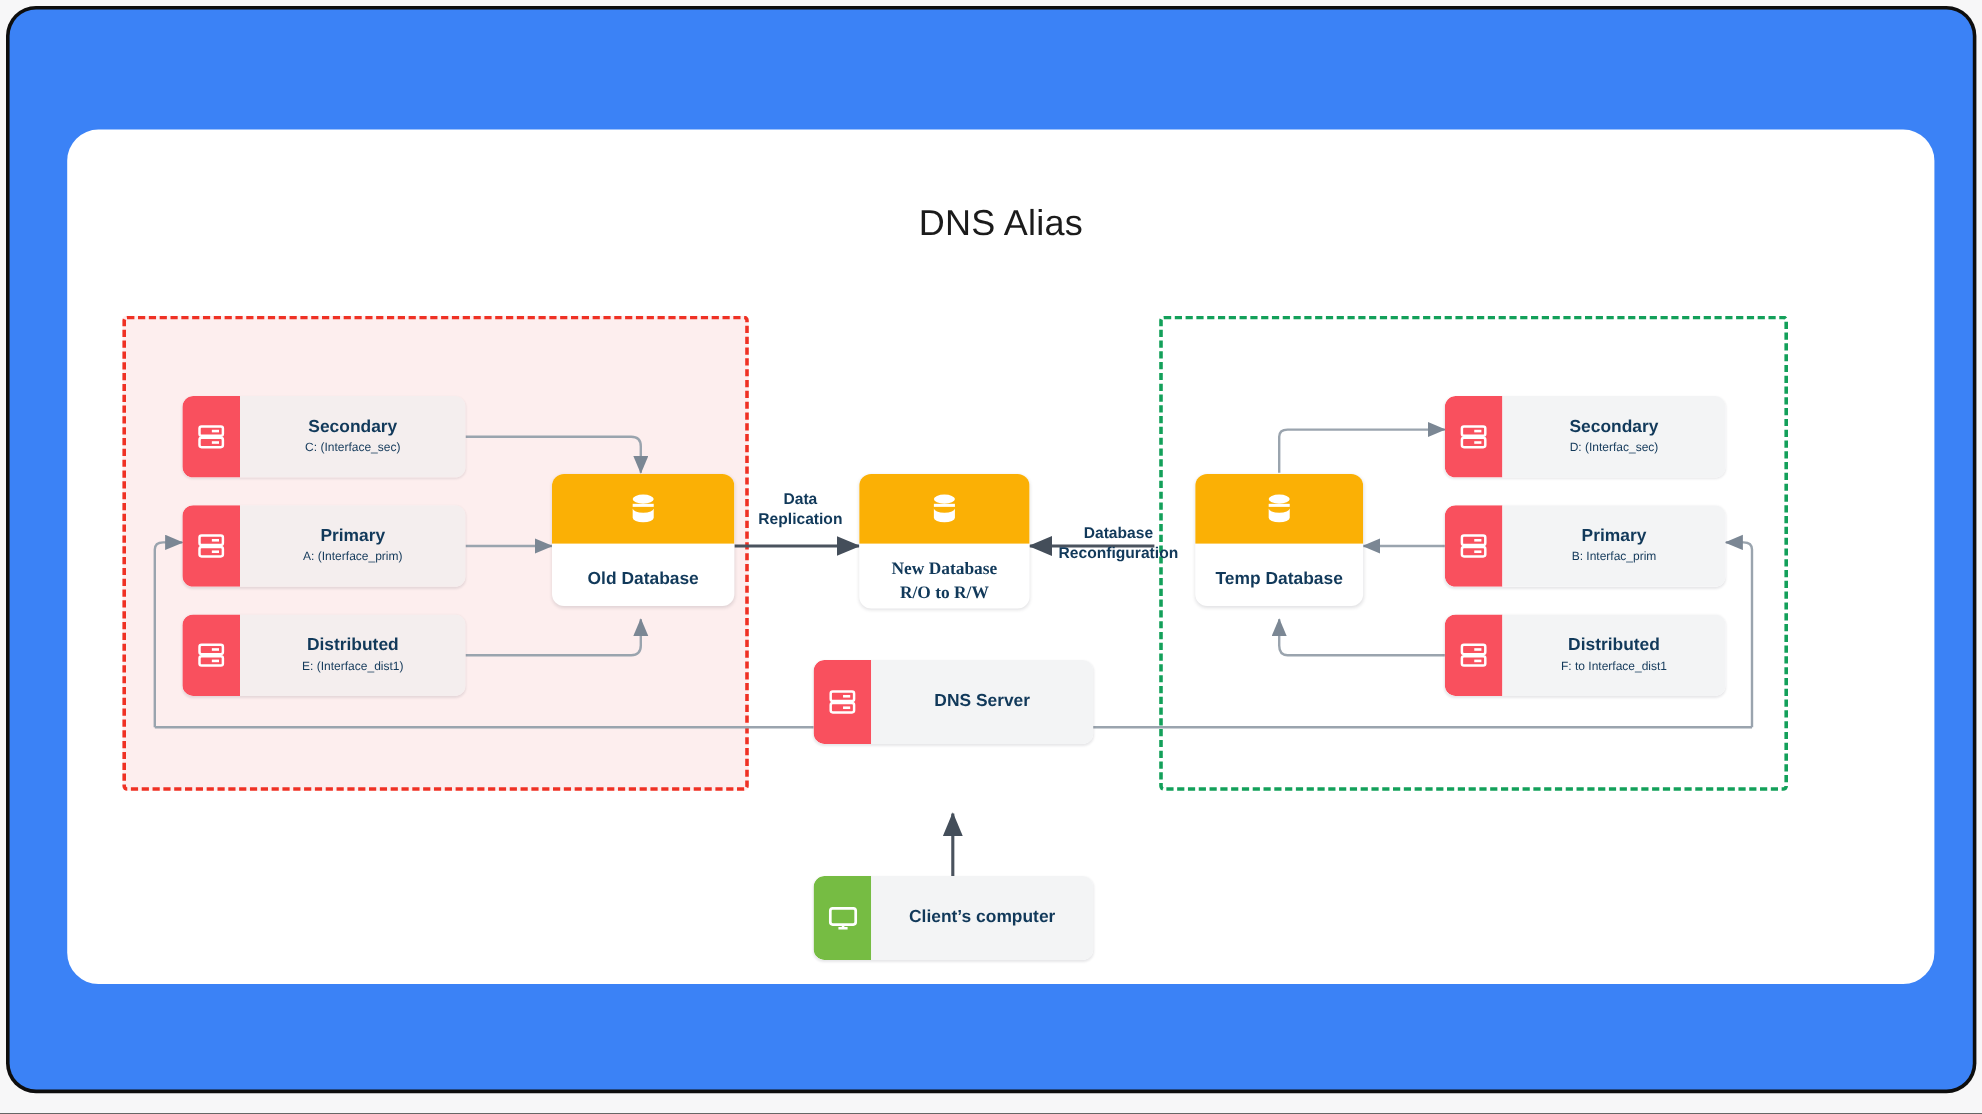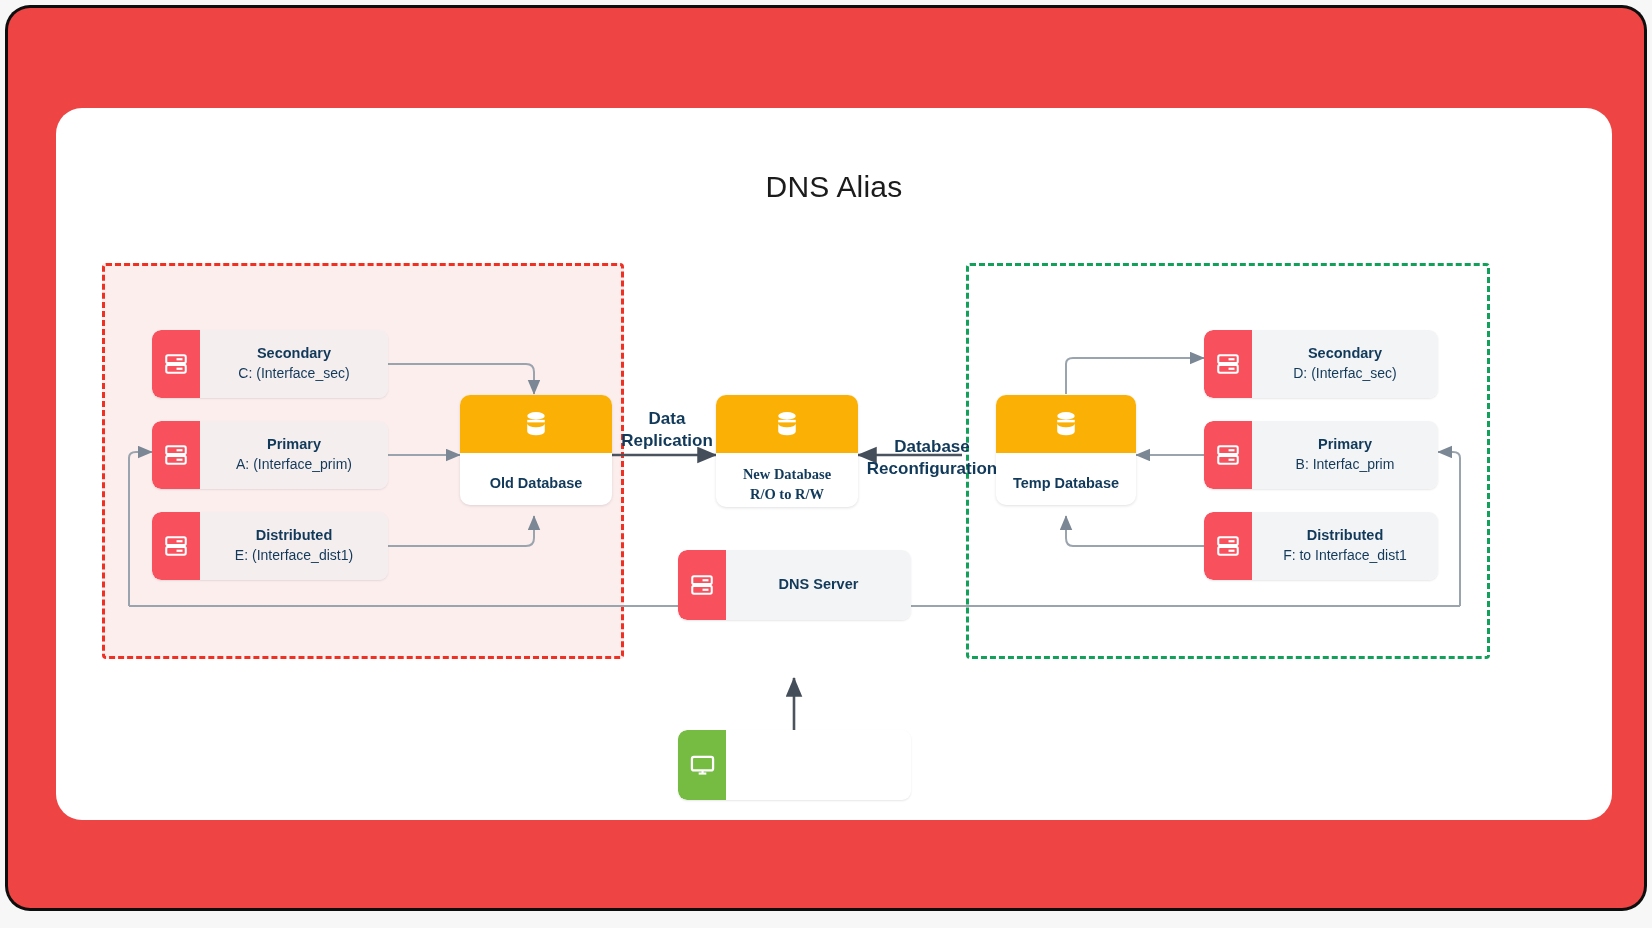--- a/index.html
+++ b/index.html
@@ -14,21 +14,21 @@
     height: 928px;
     background: #f7f7f8;
     overflow: hidden;
   }
   
   #frame-border {
     position: absolute;
     left: 8px; top: 8px;
     width: 1636px; height: 900px;
     border-radius: 22px;
-    background: #ef4444;
+    background: #3b82f6;
     box-shadow: 0 0 0 3px #0e0e0e;
   }
   #canvas-card {
     position: absolute;
     left: 48px;
     top: 100px;
     width: 1556px;
     height: 712px;
     background: #ffffff;
     border-radius: 26px;
@@ -104,21 +104,21 @@
   }
   .node.on-pink .body { background: #f4eeee; }
   .node.on-white .body { background: #f3f4f5; }
   .node .t1 {
     font-size: 14.5px;
     font-weight: bold;
     color: #11395a;
     line-height: 1.35;
   }
   .node .t2 {
-    font-size: 14px;
+    font-size: 10px;
     color: #13395a;
     line-height: 1.4;
   }
 
   
   .dbnode {
     position: absolute;
     box-sizing: border-box;
     border-radius: 10px;
     overflow: hidden;
@@ -144,21 +144,21 @@
   .dbnode .cap .l {
     font-size: 14.5px;
     font-weight: bold;
     color: #11395a;
     line-height: 1.4;
   }
 
   .edge-label {
     position: absolute;
     text-align: center;
-    font-size: 17px;
+    font-size: 13px;
     font-weight: bold;
     color: #11395a;
     line-height: 1.3;
   }
 </style>
 </head>
 <body>
 
 <div id="screen">
   <div id="frame-border">
@@ -366,18 +366,21 @@
         </div>
 
         <div class="node on-white" style="left:622px; top:622px; width:233px; height:70px;">
           <div class="iconbox green">
             <svg width="27" height="27" viewBox="0 0 24 24" aria-hidden="true">
               <rect x="2.6" y="4.4" width="18.8" height="12" rx="1.8" fill="none" stroke="#ffffff" stroke-width="2"></rect>
               <rect x="8.6" y="18.2" width="6.8" height="1.9" fill="#ffffff"></rect>
               <rect x="11.1" y="16.4" width="1.9" height="2.3" fill="#ffffff"></rect>
             </svg>
           </div>
+          <div class="body">
+            <div class="t1">Client’s computer</div>
+          </div>
         </div>
 
       </div>
     </div>
   </div>
 </div>
 
 </body></html>

